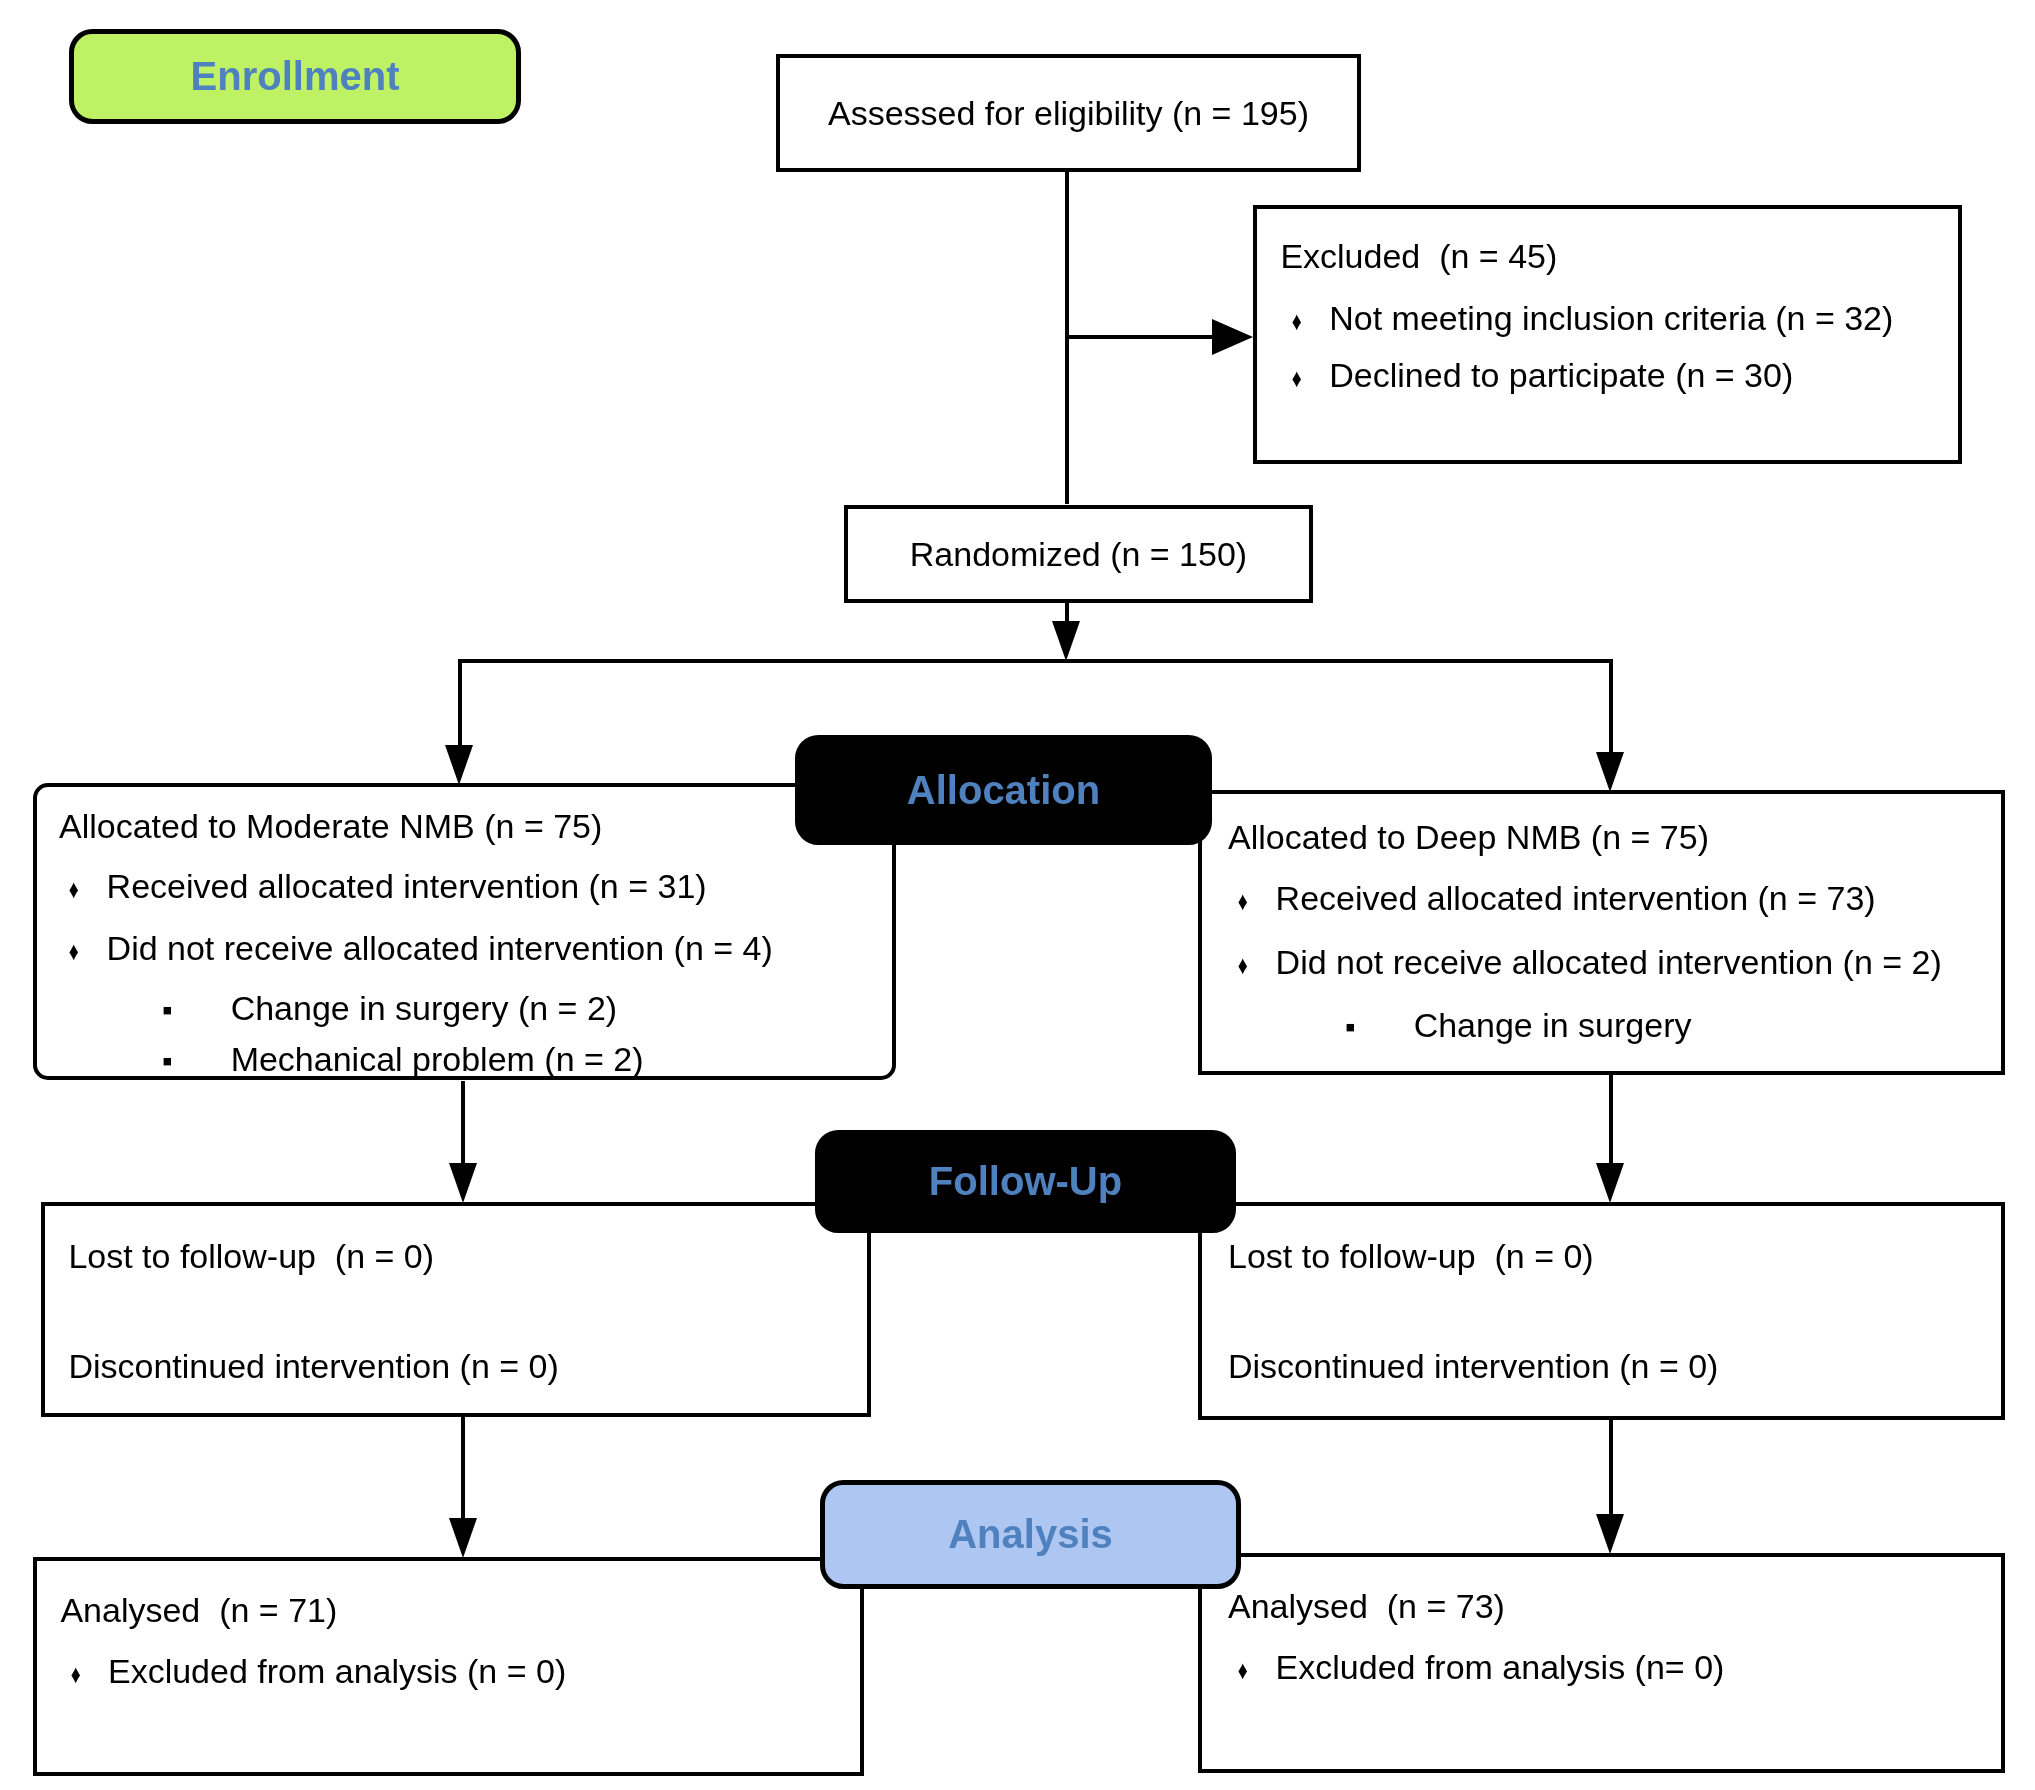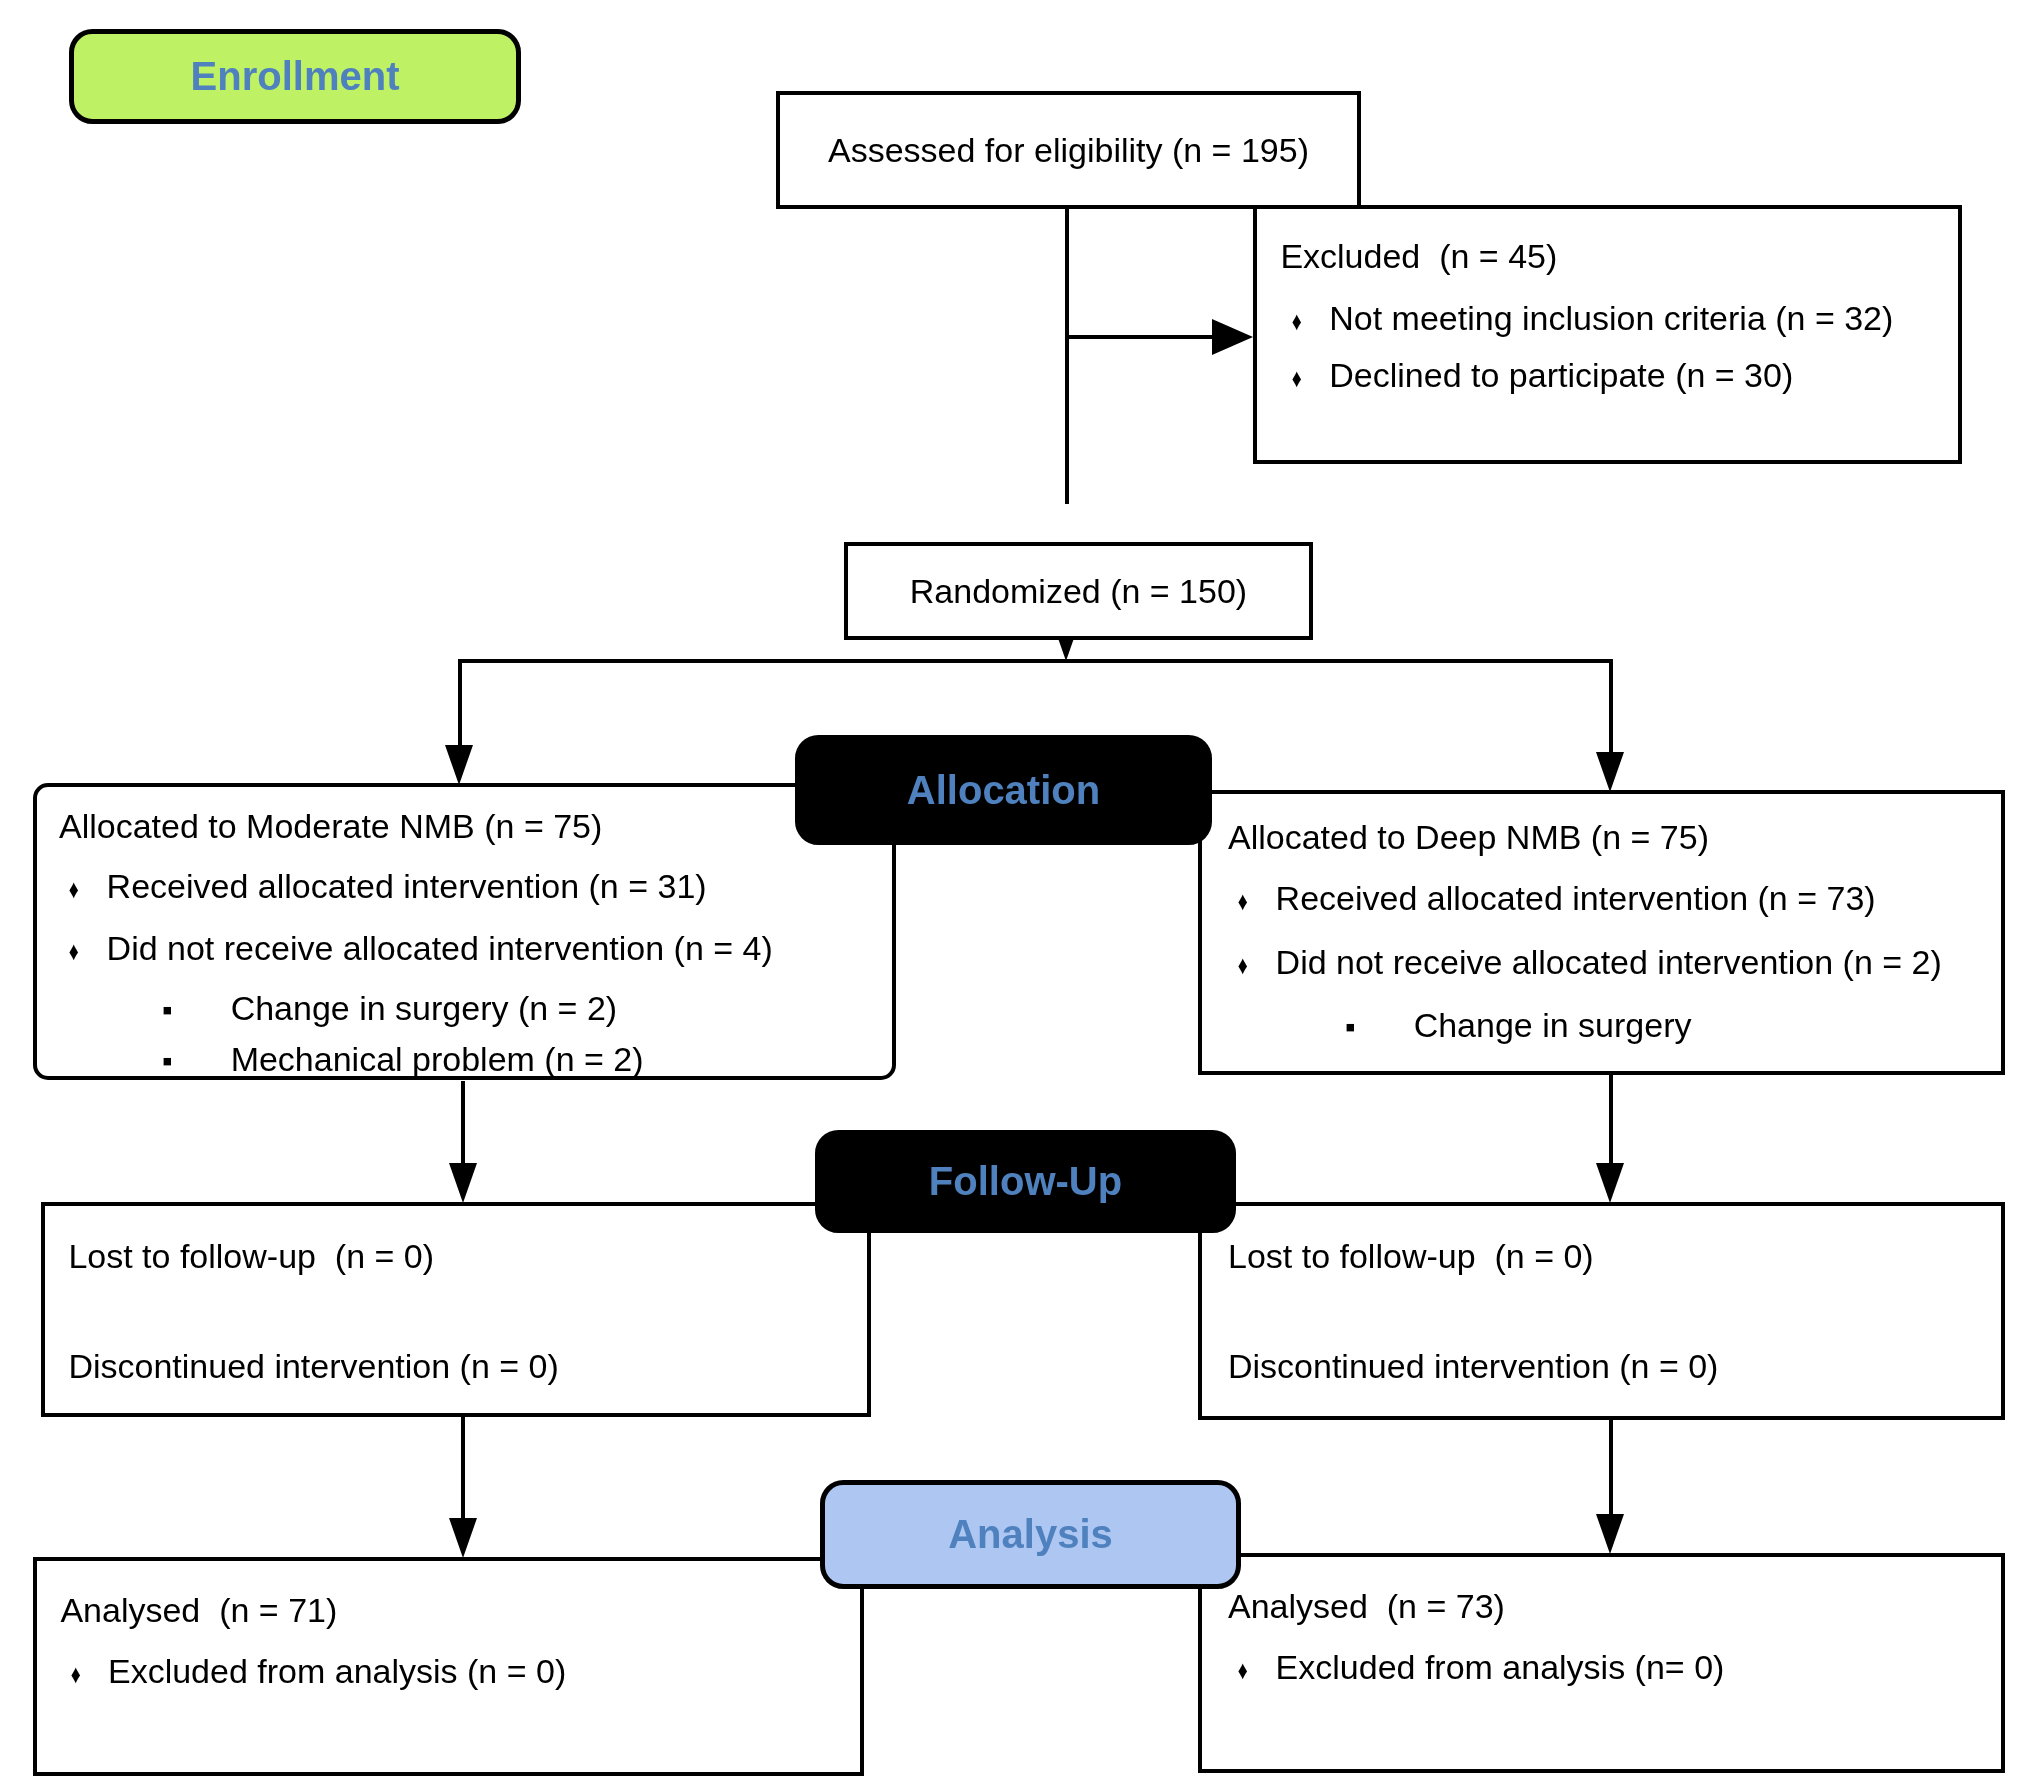--- a/index.html
+++ b/index.html
@@ -14,21 +14,21 @@
   
   .box{
     position:absolute;
     background:#fff;
     border:4.8px solid #000;
     box-sizing:border-box;
     font-size:34px;
     line-height:43px;
     z-index:2;
   }
-  .box.center{display:flex;align-items:center;justify-content:center;margin-top:37px;}
+  .box.center{display:flex;align-items:center;justify-content:center;}
   
   .stage{
     position:absolute;
     border:5.5px solid #000;
     border-radius:23.4px;
     box-sizing:border-box;
     display:flex;align-items:center;justify-content:center;
     font-weight:bold;
     font-size:40px;
     z-index:5;

